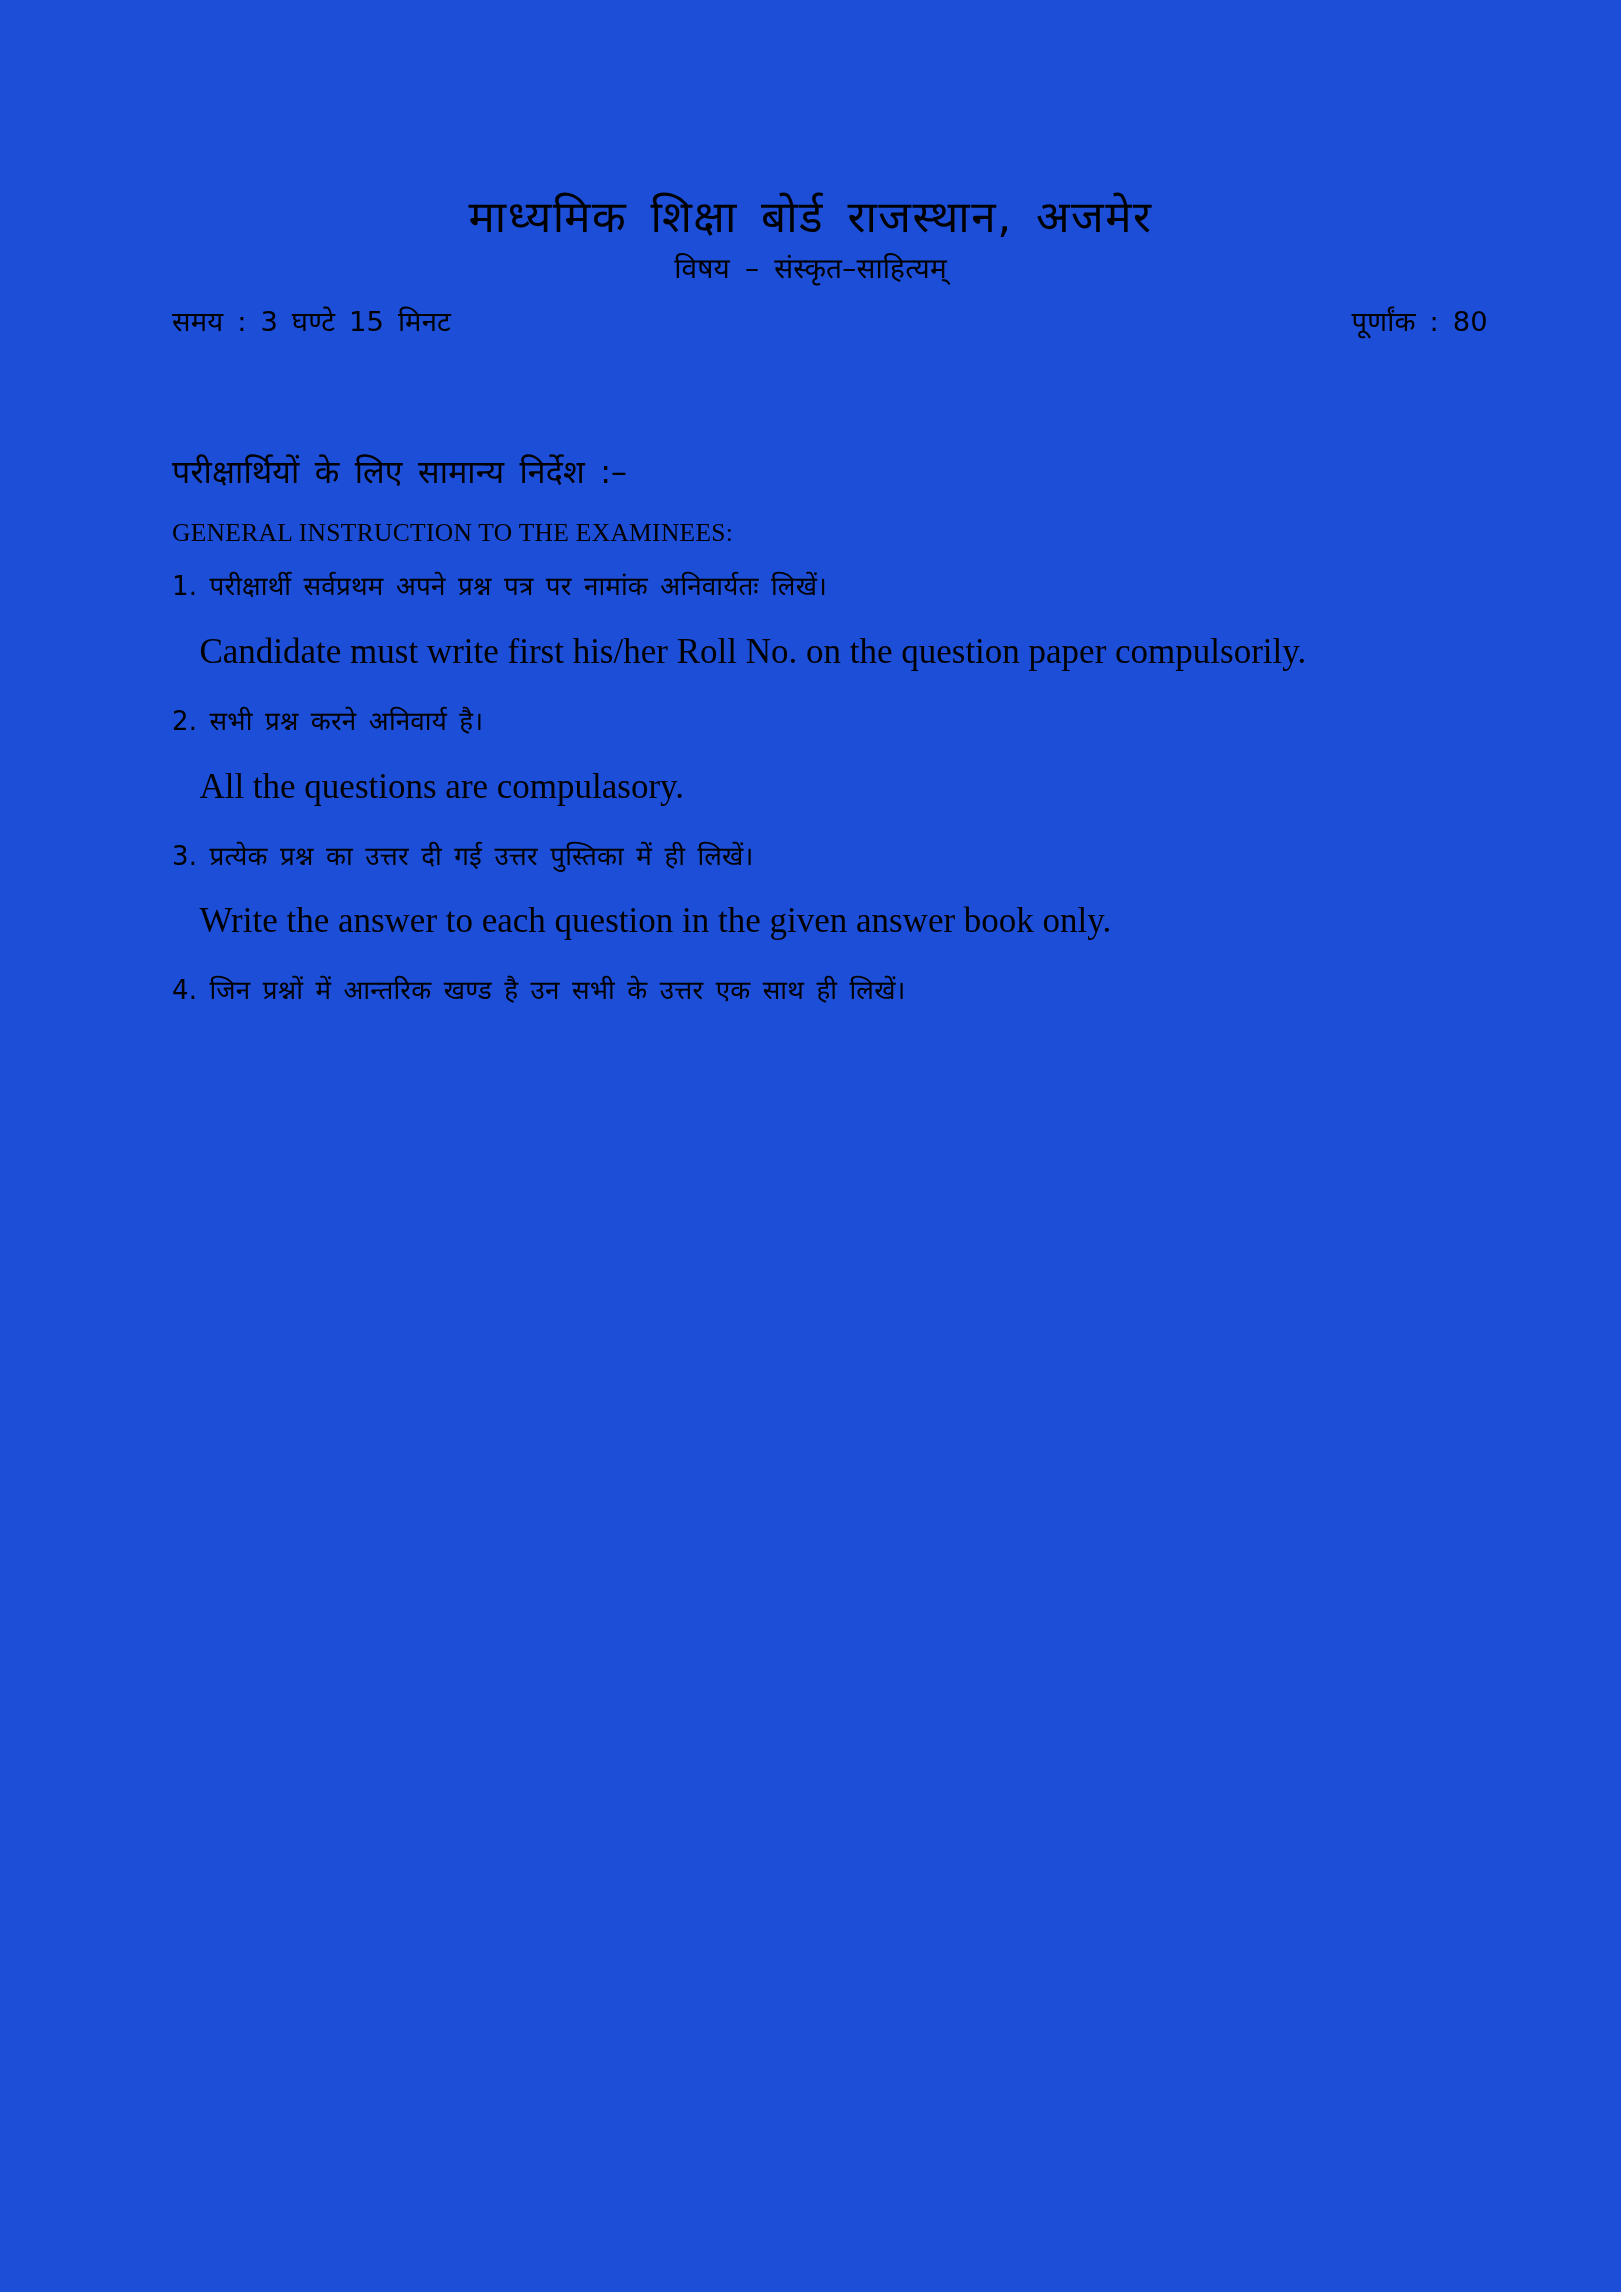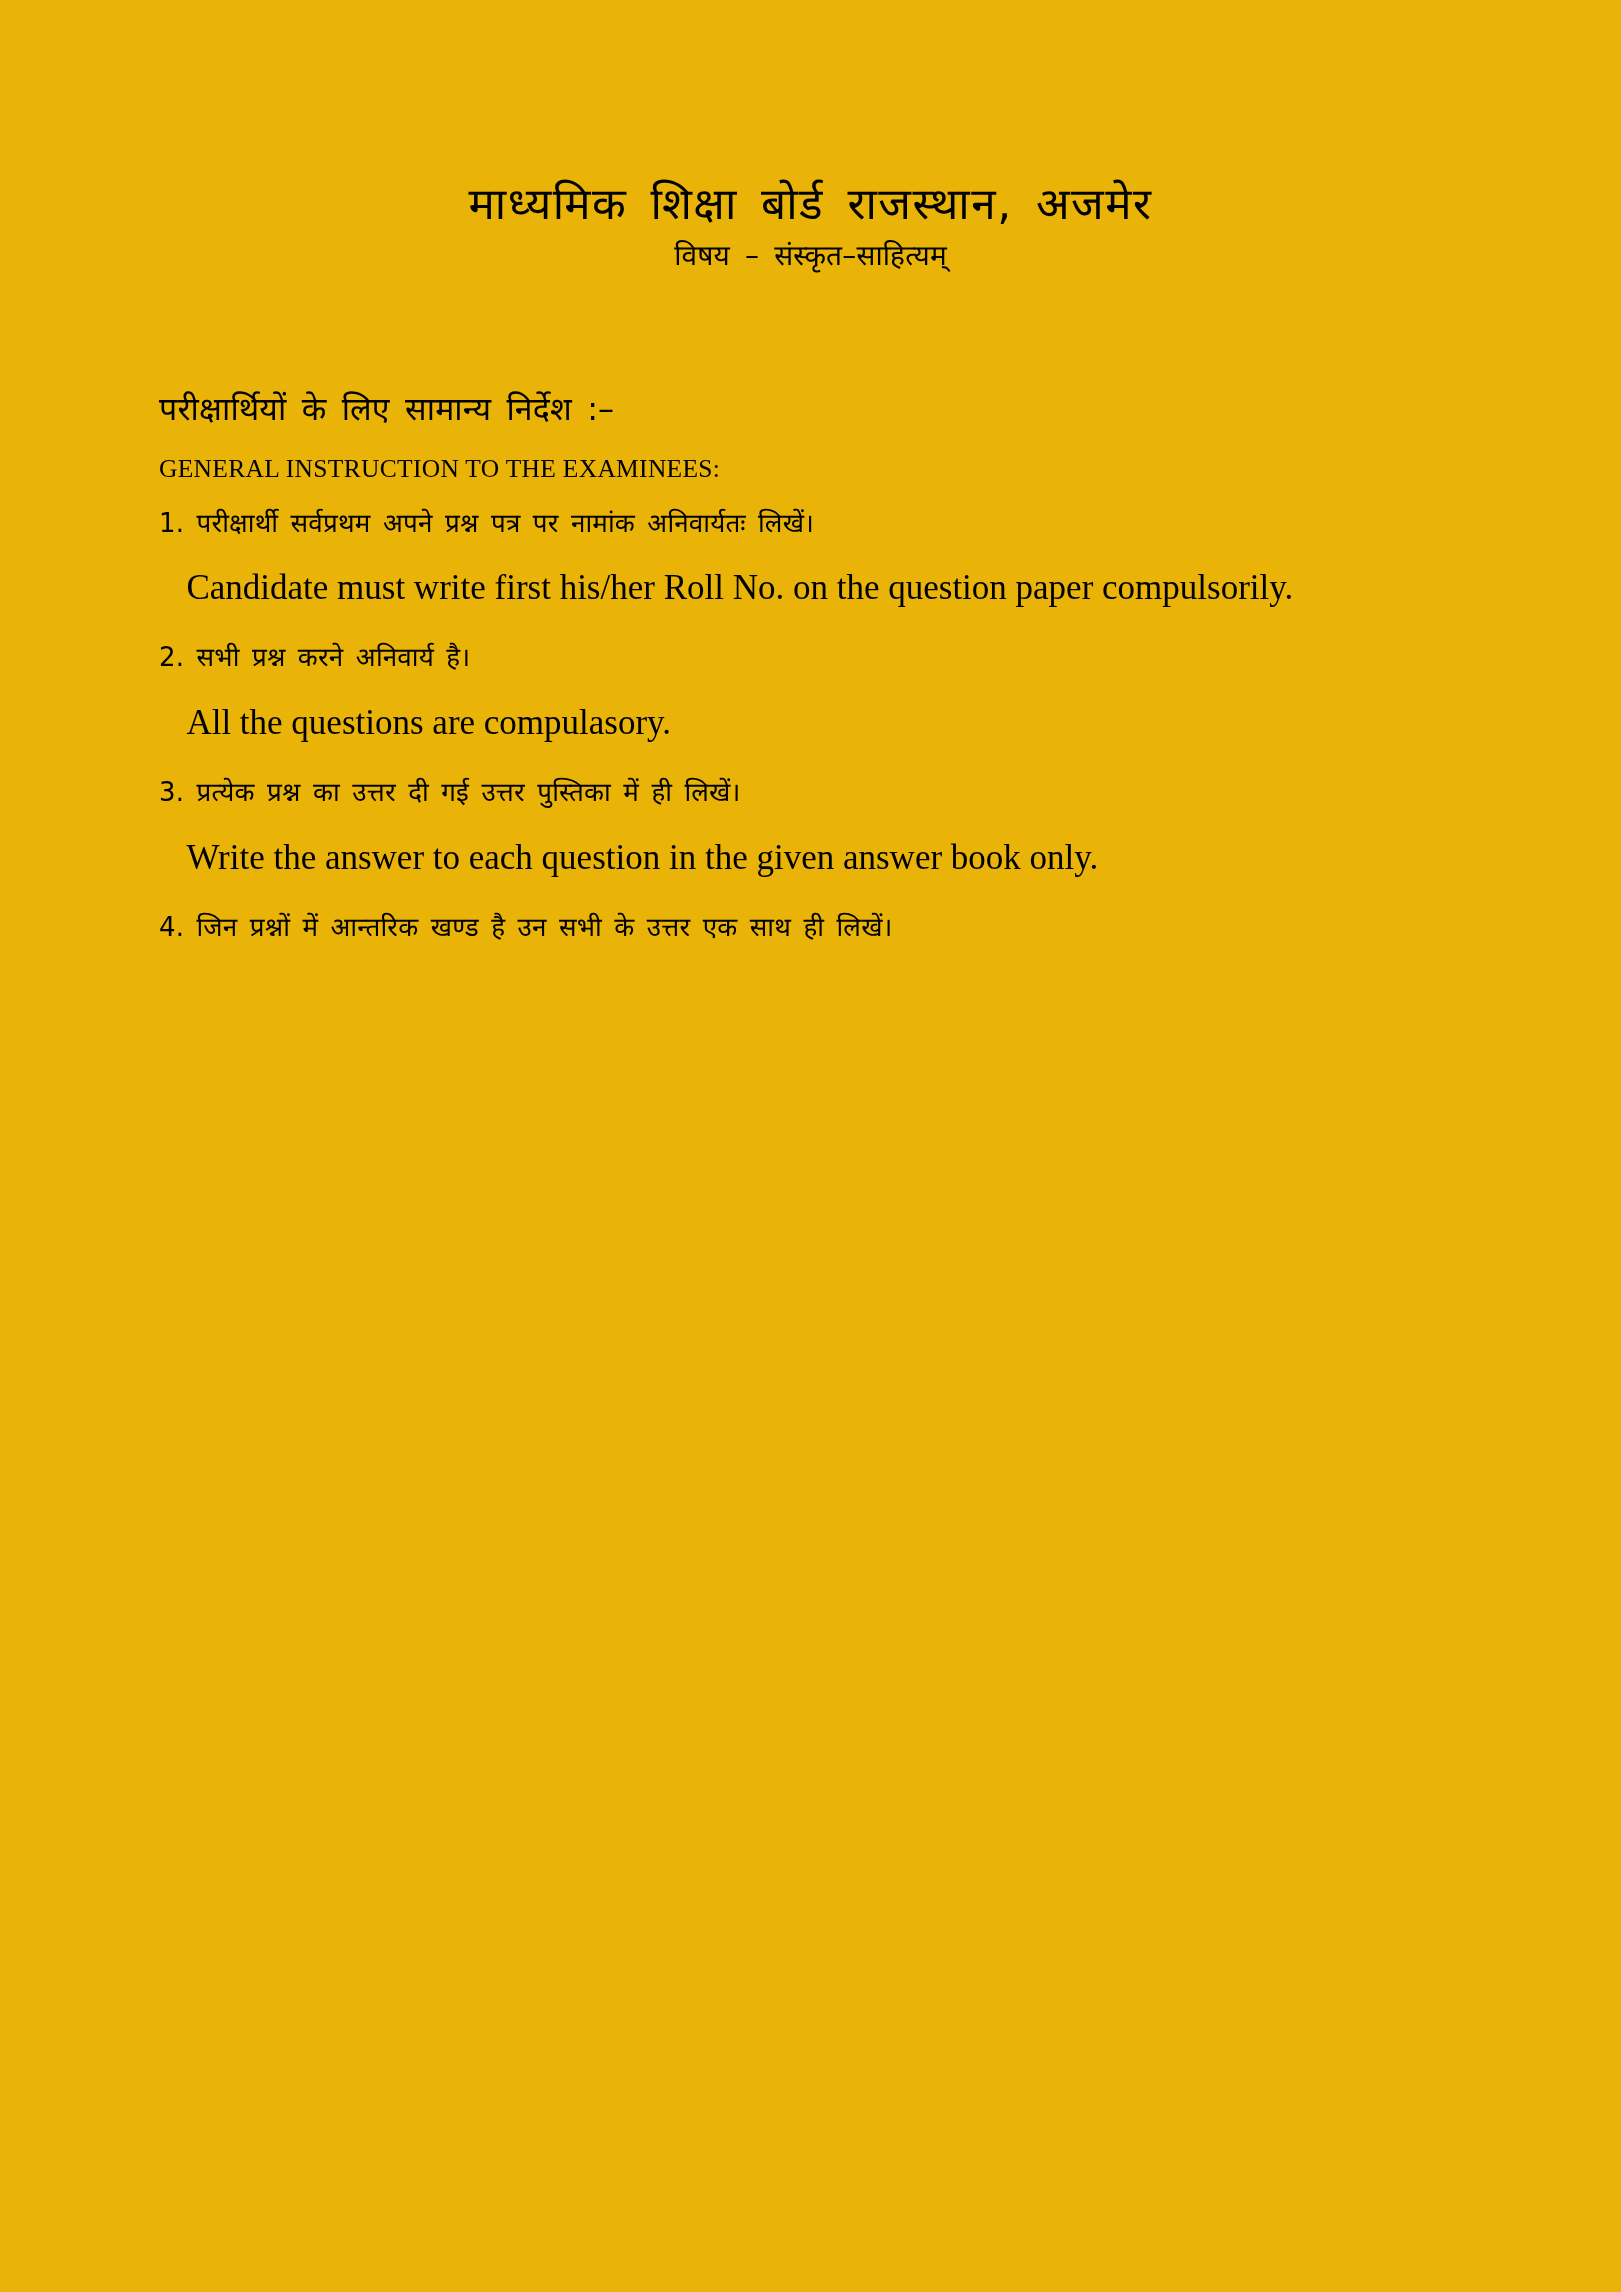--- a/index.html
+++ b/index.html
@@ -11,22 +11,22 @@
     width: 1621px;
     height: 2293px;
     position: relative;
     font-family: "Liberation Serif", "DejaVu Serif", serif;
     color: #000000;
     overflow: hidden;
   }
   .page {
     position: absolute;
     inset: 0;
-    background: #eab308;
-    padding: 4px;
+    background: #1d4ed8;
+    padding: 17px;
   }
 
   
   .dev {
     font-family: "DejaVu Sans", "Liberation Sans", sans-serif;
     font-weight: 400;
     letter-spacing: 0.2px;
   }
   .eng {
     font-family: "Liberation Serif", "DejaVu Serif", serif;
@@ -110,20 +110,24 @@
 </head>
 <body>
 
 <div class="page">
 
   <div class="header-block">
     <div class="doc-title dev">माध्यमिक शिक्षा बोर्ड राजस्थान, अजमेर</div>
     <div class="doc-subject dev">विषय –  संस्कृत–साहित्यम्</div>
   </div>
 
+  <div class="meta-row">
+    <div class="meta-time dev">समय : 3 घण्टे 15 मिनट</div>
+    <div class="meta-marks dev">पूर्णांक : 80</div>
+  </div>
 
   <div class="instructions">
     <div class="instr-heading-hi dev">परीक्षार्थियों के लिए सामान्य निर्देश :–</div>
     <div class="instr-heading-en eng">GENERAL INSTRUCTION TO THE EXAMINEES:</div>
 
     <div class="instr-item-hi dev">1. परीक्षार्थी सर्वप्रथम अपने प्रश्न पत्र पर नामांक अनिवार्यतः लिखें।</div>
     <div class="instr-item-en eng">Candidate must write first his/her Roll No. on the question paper compulsorily.</div>
 
     <div class="instr-item-hi dev">2. सभी प्रश्न करने अनिवार्य है।</div>
     <div class="instr-item-en eng">All the questions are compulasory.</div>

